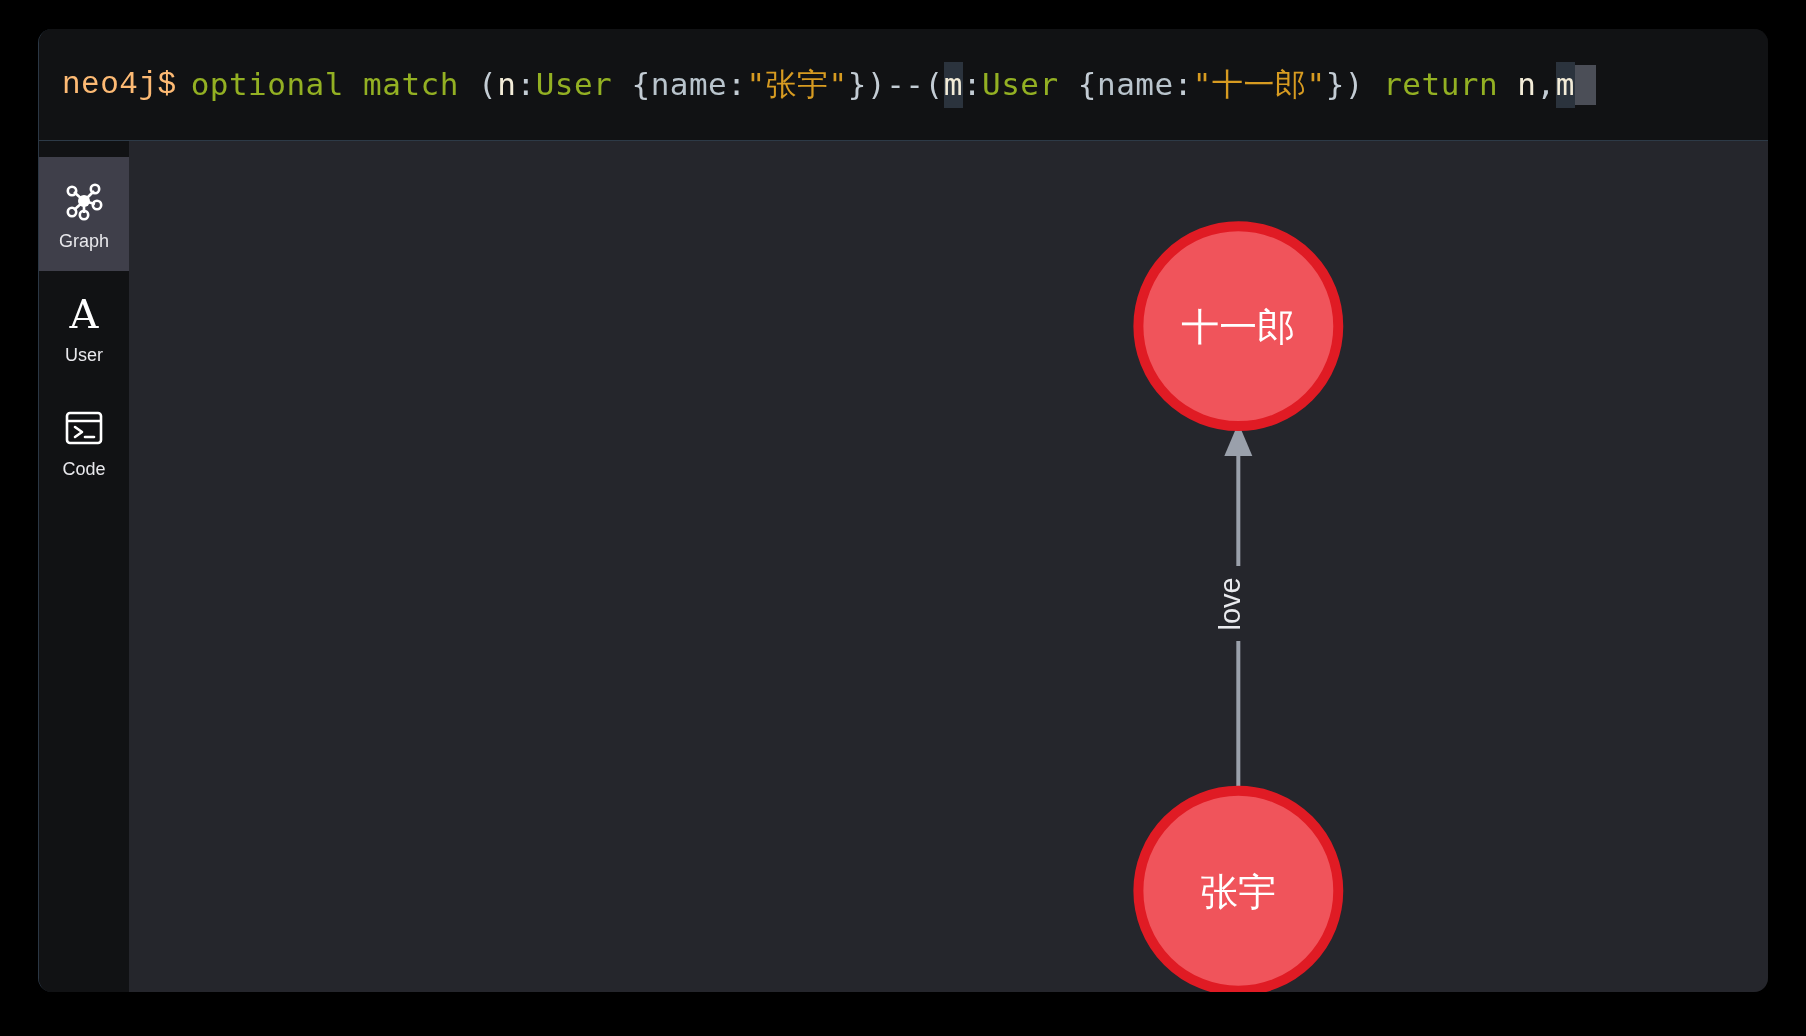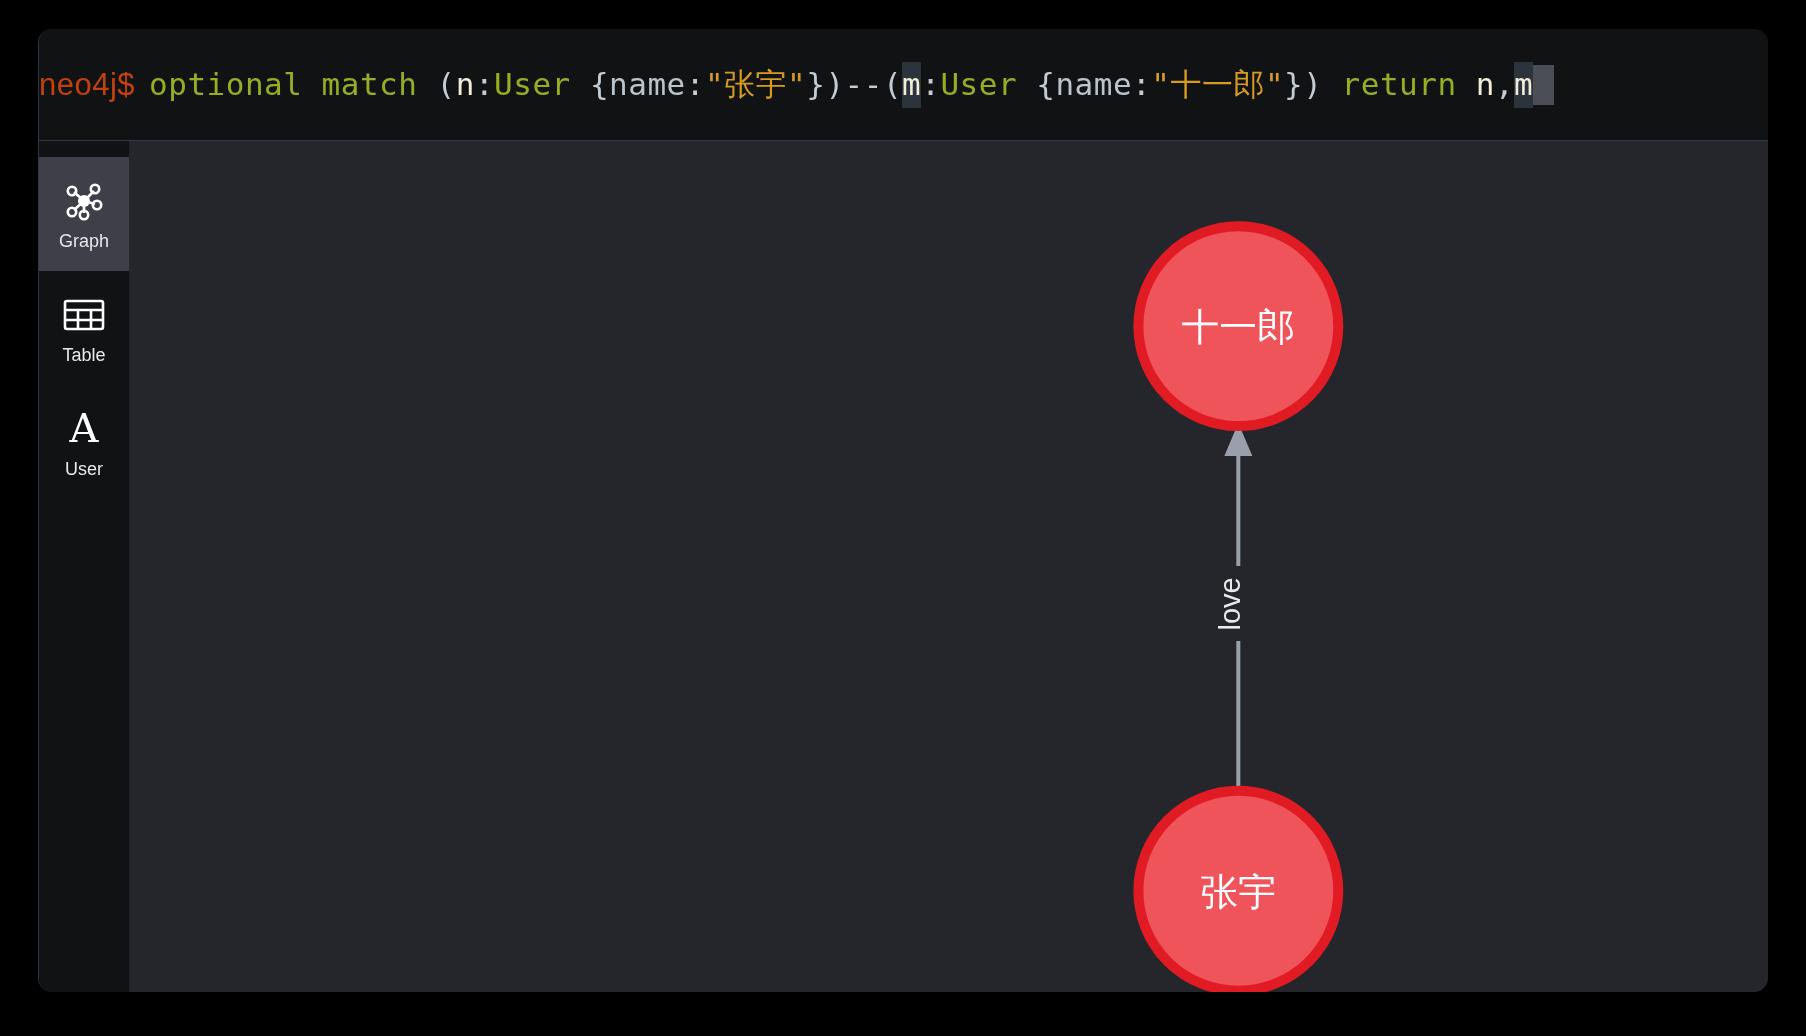--- a/index.html
+++ b/index.html
@@ -37,23 +37,24 @@
     height: 112px;
     background: #111214;
     display: flex;
     align-items: center;
     border-bottom: 1px solid #2d3a47;
     box-sizing: border-box;
     overflow: hidden;
     white-space: nowrap;
   }
   #prompt-label {
-    font-family: Liberation Sans, sans-serif;
+    font-family: Liberation Mono, monospace;
     font-size: 31px;
-    color: #c2410c;
+    color: #fdba74;
+    padding-left: 23px;
     letter-spacing: 0.5px;
   }
   #query-line {
     font-family: "DejaVu Sans Mono", "Liberation Mono", monospace;
     font-size: 31px;
     letter-spacing: 0.5px;
     margin-left: 14px;
     white-space: nowrap;
   }
   .tok-kw    { color: #93b023; }
@@ -187,42 +188,41 @@
             <circle cx="32" cy="9" r="4.2" fill="none" stroke="#fff" stroke-width="2.6"></circle>
             <circle cx="9" cy="11" r="4.2" fill="none" stroke="#fff" stroke-width="2.6"></circle>
             <circle cx="34" cy="25" r="4.2" fill="none" stroke="#fff" stroke-width="2.6"></circle>
             <circle cx="9" cy="32" r="4.2" fill="none" stroke="#fff" stroke-width="2.6"></circle>
             <circle cx="21" cy="35" r="4.2" fill="none" stroke="#fff" stroke-width="2.6"></circle>
           </svg>
         </span>
         <span class="side-label">Graph</span>
       </div>
 
-      <div class="side-item">
-        <span class="side-icon">
-          <svg width="42" height="34" viewBox="0 0 42 34">
-            <rect x="2" y="3" width="38" height="28" rx="2" fill="none" stroke="#fff" stroke-width="2.6"></rect>
-            <line x1="2" y1="12" x2="40" y2="12" stroke="#fff" stroke-width="2.6"></line>
-            <line x1="2" y1="22" x2="40" y2="22" stroke="#fff" stroke-width="2.6"></line>
-            <line x1="15" y1="12" x2="15" y2="31" stroke="#fff" stroke-width="2.6"></line>
-            <line x1="28" y1="12" x2="28" y2="31" stroke="#fff" stroke-width="2.6"></line>
-          </svg>
-        </span>
-        <span class="side-label">Table</span>
-      </div>
 
       <div class="side-item">
         <span class="side-icon">
           <svg width="42" height="42" viewBox="0 0 42 42">
             <text x="21" y="34" font-family="'DejaVu Serif','Liberation Serif',serif" font-size="40" fill="#fff" text-anchor="middle">A</text>
           </svg>
         </span>
         <span class="side-label">User</span>
       </div>
 
+      <div class="side-item">
+        <span class="side-icon">
+          <svg width="42" height="38" viewBox="0 0 42 38">
+            <rect x="4" y="3" width="34" height="30" rx="3" fill="none" stroke="#fff" stroke-width="2.6"></rect>
+            <line x1="4" y1="11" x2="38" y2="11" stroke="#fff" stroke-width="2.6"></line>
+            <polyline points="12,17 19,22 12,27" fill="none" stroke="#fff" stroke-width="2.6" stroke-linecap="round" stroke-linejoin="round"></polyline>
+            <line x1="22" y1="27" x2="31" y2="27" stroke="#fff" stroke-width="2.6" stroke-linecap="round"></line>
+          </svg>
+        </span>
+        <span class="side-label">Code</span>
+      </div>
 
     </div>
 
     <div id="graph-canvas">
       <svg id="graph-svg" viewBox="0 0 1640 851" preserveAspectRatio="xMidYMid meet">
 
         <line class="rel-line" x1="1110" y1="650" x2="1110" y2="500"></line>
 
         <line class="rel-line" x1="1110" y1="425" x2="1110" y2="305"></line>
 

